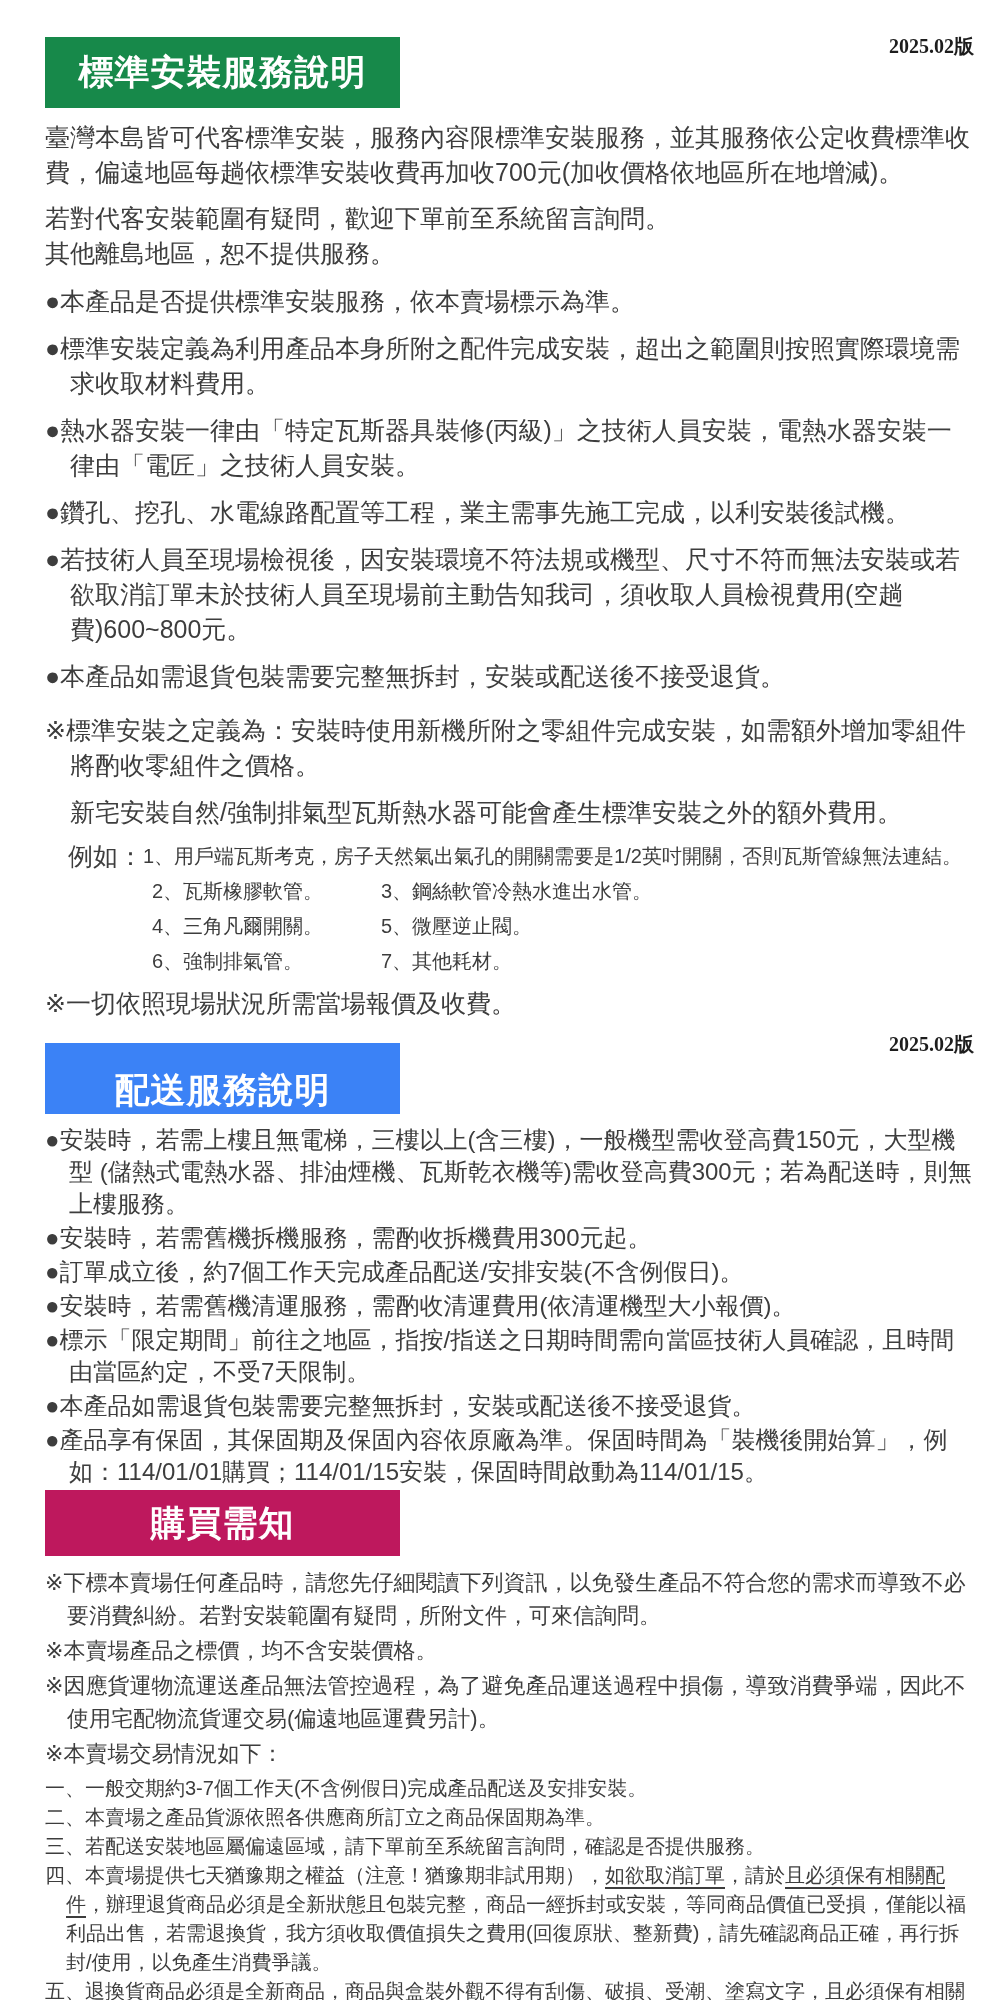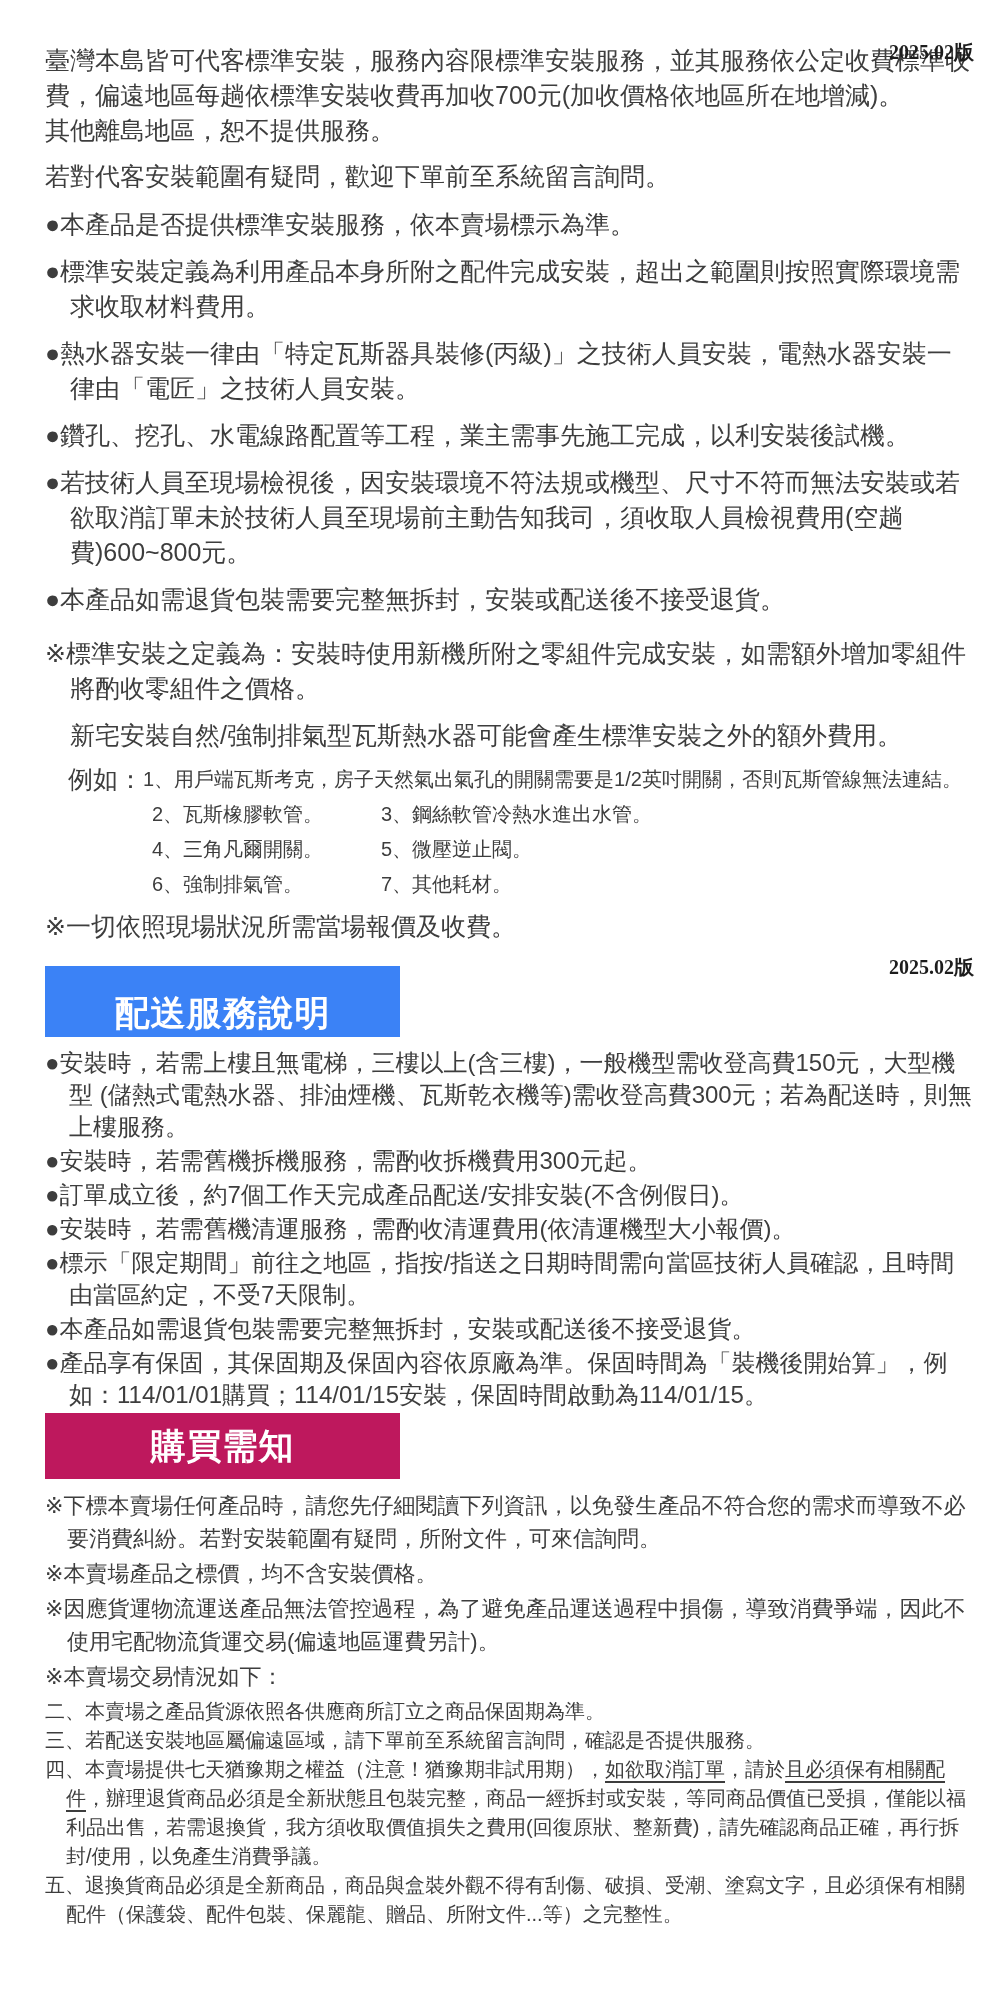--- a/index.html
+++ b/index.html
@@ -56,24 +56,27 @@
   .num-item { font-size:20px; line-height:29px; padding-left:21px; text-indent:-21px; }
   .u { text-decoration:underline; text-underline-offset:5px; text-decoration-thickness:2px; }
 </style>
 </head>
 <body>
 
 <div class="page" style="color: rgb(61, 61, 61);">
 
   <section class="sec sec-install">
     <div class="version">2025.02版</div>
+    <div class="banner" style="margin-top: 6px; background: rgb(23, 137, 74);">
+      <span class="banner-title">標準安裝服務說明</span>
+    </div>
 
     <p class="body-text intro">臺灣本島皆可代客標準安裝，服務內容限標準安裝服務，並其服務依公定收費標準收費，偏遠地區每趟依標準安裝收費再加收700元(加收價格依地區所在地增減)。</p>
+    <p class="body-text q-line">若對代客安裝範圍有疑問，歡迎下單前至系統留言詢問。</p>
     <p class="body-text">其他離島地區，恕不提供服務。</p>
-    <p class="body-text q-line">若對代客安裝範圍有疑問，歡迎下單前至系統留言詢問。</p>
 
     <div class="b-list1">
       <p class="body-text hang">●本產品是否提供標準安裝服務，依本賣場標示為準。</p>
       <p class="body-text hang">●標準安裝定義為利用產品本身所附之配件完成安裝，超出之範圍則按照實際環境需求收取材料費用。</p>
       <p class="body-text hang">●熱水器安裝一律由「特定瓦斯器具裝修(丙級)」之技術人員安裝，電熱水器安裝一律由「電匠」之技術人員安裝。</p>
       <p class="body-text hang">●鑽孔、挖孔、水電線路配置等工程，業主需事先施工完成，以利安裝後試機。</p>
       <p class="body-text hang">●若技術人員至現場檢視後，因安裝環境不符法規或機型、尺寸不符而無法安裝或若欲取消訂單未於技術人員至現場前主動告知我司，須收取人員檢視費用(空趟費)600~800元。</p>
       <p class="body-text hang">●本產品如需退貨包裝需要完整無拆封，安裝或配送後不接受退貨。</p>
     </div>
 
@@ -119,20 +122,21 @@
     </div>
 
     <div class="p-notes">
       <p class="p-note">※下標本賣場任何產品時，請您先仔細閱讀下列資訊，以免發生產品不符合您的需求而導致不必要消費糾紛。若對安裝範圍有疑問，所附文件，可來信詢問。</p>
       <p class="p-note">※本賣場產品之標價，均不含安裝價格。</p>
       <p class="p-note">※因應貨運物流運送產品無法管控過程，為了避免產品運送過程中損傷，導致消費爭端，因此不使用宅配物流貨運交易(偏遠地區運費另計)。</p>
       <p class="p-note">※本賣場交易情況如下：</p>
     </div>
 
     <div class="num-list">
+      <p class="num-item">一、一般交期約3-7個工作天(不含例假日)完成產品配送及安排安裝。</p>
       <p class="num-item">二、本賣場之產品貨源依照各供應商所訂立之商品保固期為準。</p>
       <p class="num-item">三、若配送安裝地區屬偏遠區域，請下單前至系統留言詢問，確認是否提供服務。</p>
       <p class="num-item">
         <span>四、本賣場提供七天猶豫期之權益（注意！猶豫期非試用期），</span><span class="u">如欲取消訂單</span><span>，請於</span><span class="u">且必須保有相關配件</span><span>，辦理退貨商品必須是全新狀態且包裝完整，商品一經拆封或安裝，等同商品價值已受損，僅能以福利品出售，若需退換貨，我方須收取價值損失之費用(回復原狀、整新費)，請先確認商品正確，再行拆封/使用，以免產生消費爭議。</span>
       </p>
       <p class="num-item">五、退換貨商品必須是全新商品，商品與盒裝外觀不得有刮傷、破損、受潮、塗寫文字，且必須保有相關配件（保護袋、配件包裝、保麗龍、贈品、所附文件...等）之完整性。</p>
 
     </div>
   </section>
 

